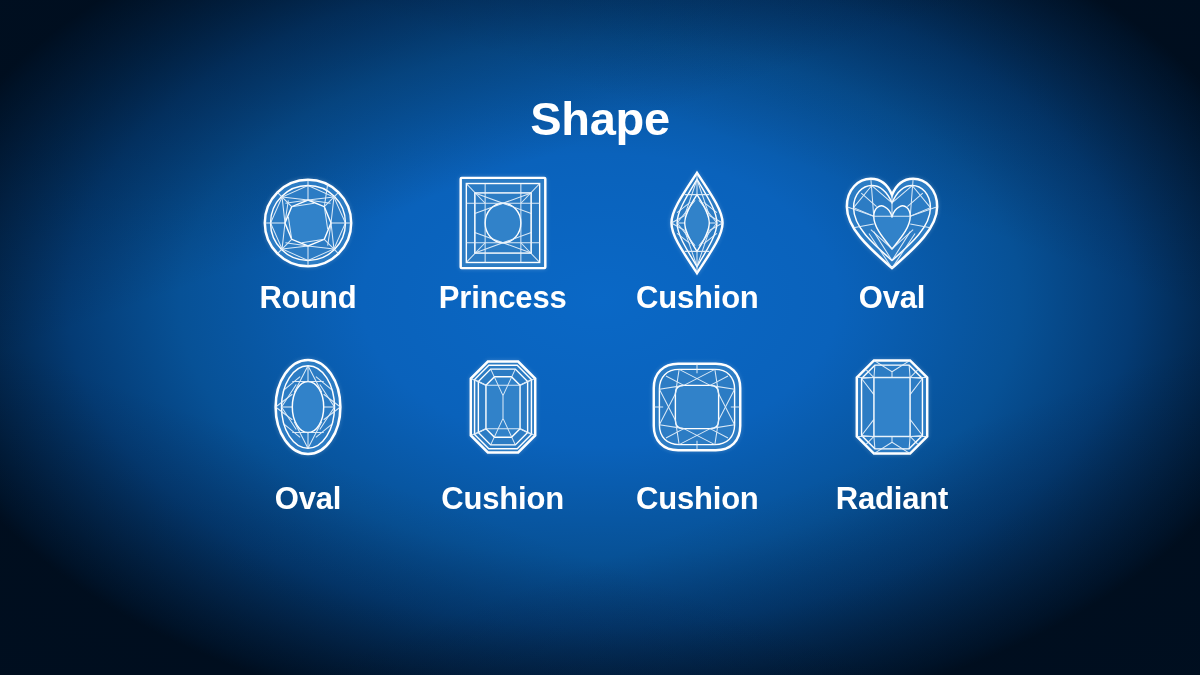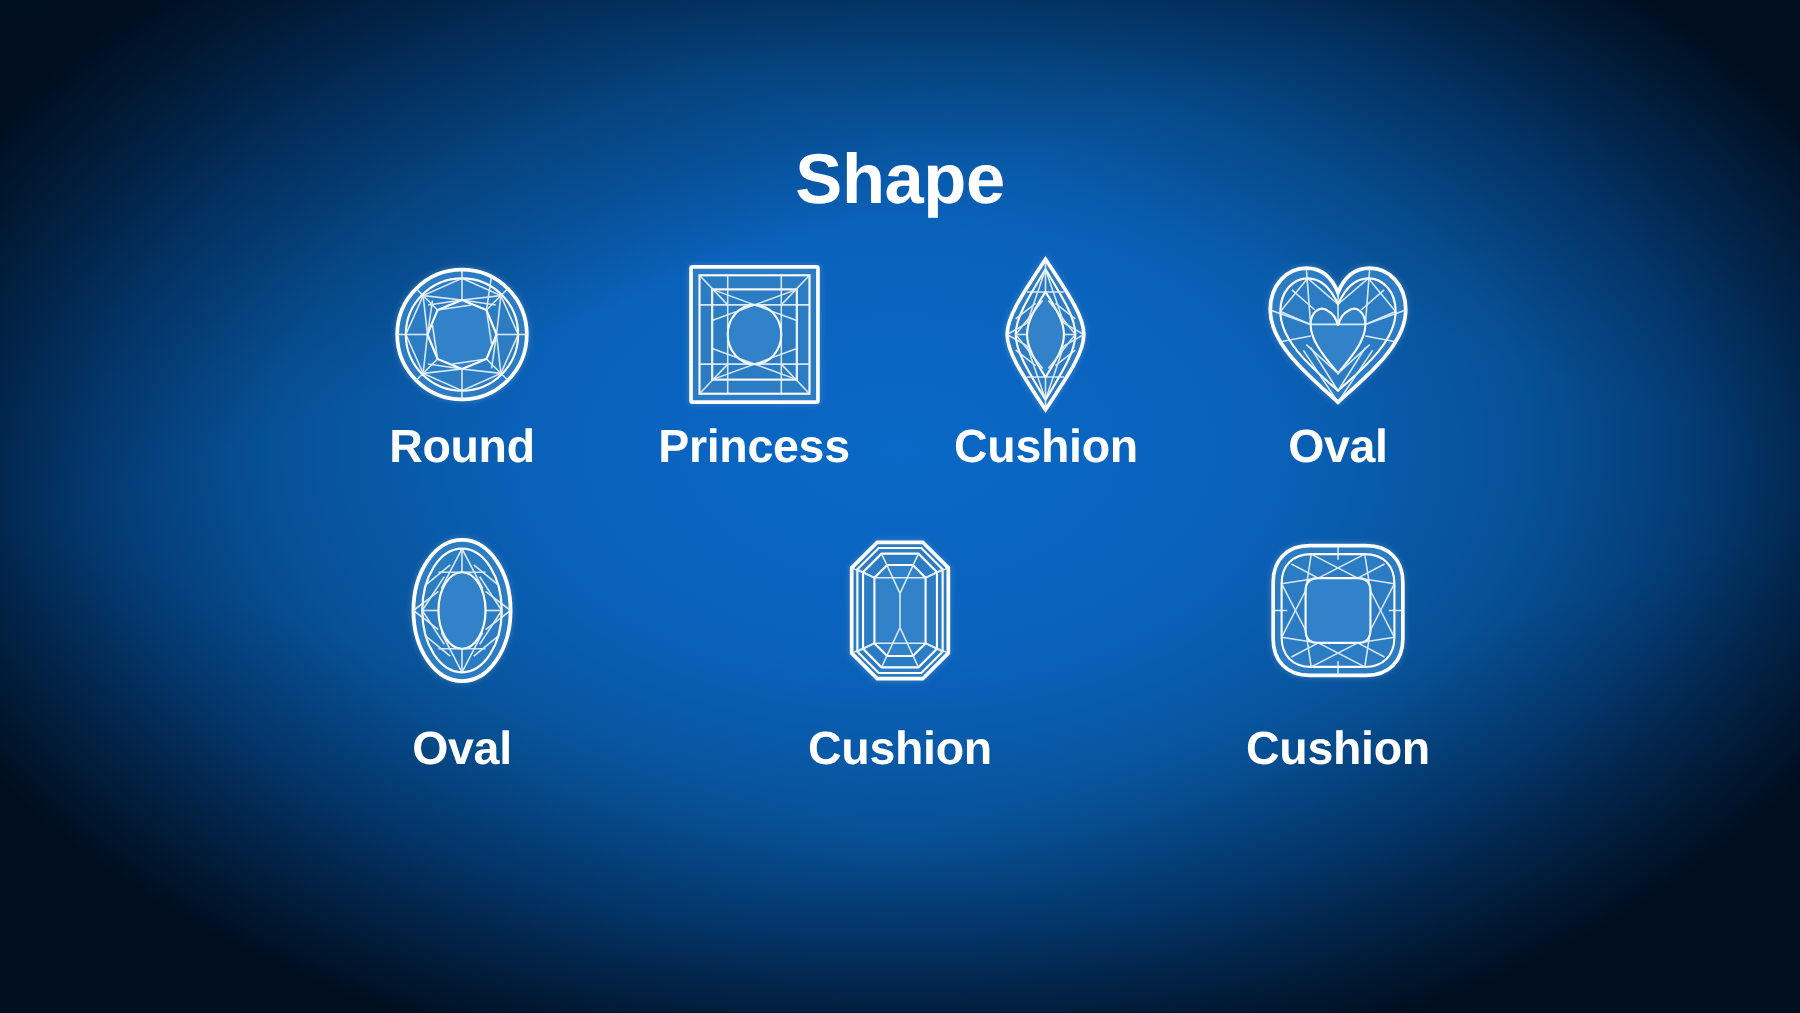--- a/index.html
+++ b/index.html
@@ -284,16 +284,37 @@
               <path d="M10,31 L27,64 M90,31 L73,64"></path>
               <path d="M10,69 L27,36 M90,69 L73,36"></path>
               <path d="M50,4 L50,14 M50,96 L50,86 M4,50 L14,50 M96,50 L86,50"></path>
               <path d="M17,17 L36,27 M83,17 L64,27 M17,83 L36,73 M83,83 L64,73"></path>
             </g>
           </svg>
         </div>
         <div class="label">Cushion</div>
       </div>
 
+      <div class="cell">
+        <div class="gem-wrap">
+          <svg width="78" height="104" viewBox="0 0 82 106">
+            <polygon class="gs-out" points="22,4 60,4 78,22 78,84 60,102 22,102 4,84 4,22"></polygon>
+            <polygon class="gs-in" points="23,9 59,9 73,23 73,83 59,97 23,97 9,83 9,23"></polygon>
+            <rect class="gs-tbl" x="22" y="22" width="38" height="62"></rect>
+            <g class="gs-fine">
+              <path d="M9,23 L22,22 M73,23 L60,22 M9,83 L22,84 M73,83 L60,84"></path>
+              <path d="M4,22 L22,22 M78,22 L60,22 M4,84 L22,84 M78,84 L60,84"></path>
+              <path d="M23,9 L22,22 M59,9 L60,22 M23,97 L22,84 M59,97 L60,84"></path>
+              <path d="M22,4 L41,16 M60,4 L41,16 M41,16 L41,22"></path>
+              <path d="M22,102 L41,90 M60,102 L41,90 M41,90 L41,84"></path>
+              <path d="M9,23 L22,40 M73,23 L60,40"></path>
+              <path d="M9,83 L22,66 M73,83 L60,66"></path>
+              <path d="M22,22 L60,22 M22,84 L60,84"></path>
+              <path d="M14,14 L22,22 M68,14 L60,22 M14,92 L22,84 M68,92 L60,84"></path>
+            </g>
+          </svg>
+        </div>
+        <div class="label">Radiant</div>
+      </div>
 
     </div>
   </div>
 </div>
 
 </body></html>

